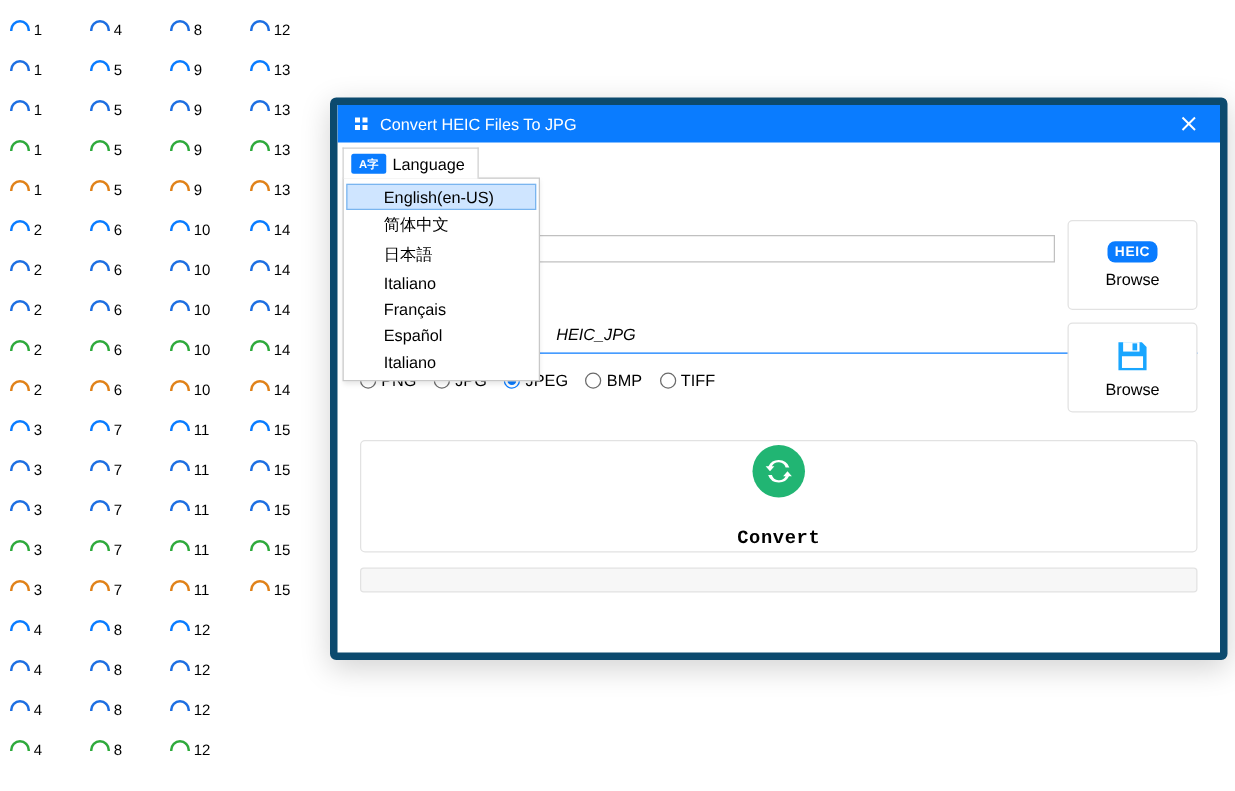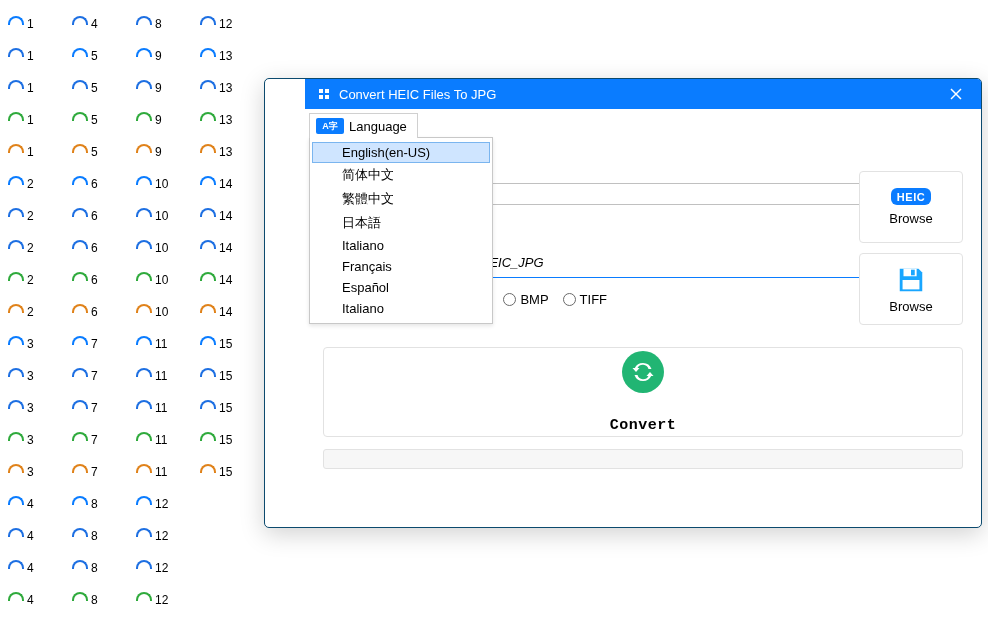--- a/index.html
+++ b/index.html
@@ -6,33 +6,33 @@
 body { background:#fff; width:988px; height:633px; position:relative; overflow:hidden; }
 
 .desktop { position:absolute; left:0; top:0; width:260px; height:633px; padding:8px 4px; }
 .file-grid { display:flex; flex-direction:column; flex-wrap:wrap; height:620px; align-content:flex-start; }
 .file-item { width:64px; height:32px; display:flex; align-items:center; gap:2px; font-size:12px; color:#000; padding-left:3px; }
 .ficon { width:18px; height:18px; display:flex; flex-direction:column; align-items:center; justify-content:flex-end; }
 .ficon .arc { width:16px; height:9px; border:2px solid currentColor; border-bottom:none; border-radius:9px 9px 0 0; }
 .ficon .bar { width:18px; height:8px; background:currentColor; font-size:5px; color:#fff; font-weight:bold; display:flex; align-items:center; justify-content:center; border-radius:1px; letter-spacing:0.2px; }
 .c-bmp { color:#0a7cff; } .c-jpg { color:#1d6fe2; } .c-png { color:#2faa3c; } .c-tif { color:#e0821a; }
 
-.dialog { position:absolute; left:264px; top:78px; width:718px; height:450px; background:#fff; border:1px solid #0c4a6e; border-radius:5px; box-shadow:0 6px 24px rgba(0,0,0,0.18); overflow:hidden;padding-left:40px; }
+.dialog { position:absolute; left:264px; top:78px; width:718px; height:450px; background:#fff; border:6px solid #0c4a6e; border-radius:5px; box-shadow:0 6px 24px rgba(0,0,0,0.18); overflow:hidden; }
 .titlebar { height:30px; background:#0a7cff; display:flex; align-items:center; padding:0 12px; color:#fff; font-size:13px; }
 .titlebar .appicon { width:14px; height:14px; margin-right:8px; display:flex; align-items:center; justify-content:center; }
 .titlebar .title { flex:1; }
 .titlebar .close { width:26px; text-align:center; cursor:pointer; }
 .titlebar .close svg { display:block; margin:0 auto; }
 
 .body { position:relative; padding:12px 18px 18px 18px; height:calc(100% - 30px); }
 
 .lang-tab { position:absolute; left:4px; top:4px; background:#fff; border:1px solid #d0d0d0; padding:4px 10px 4px 6px; font-size:13px; display:flex; align-items:center; gap:5px; border-bottom:none; z-index:30; }
 .lang-tab .az { width:28px; height:16px; background:#0a7cff; color:#fff; font-size:9px; font-weight:bold; display:flex; align-items:center; justify-content:center; border-radius:2px; }
 
-.lang-menu { position:absolute; left:4px; top:28px; width:184px; background:#fff; border:1px solid #c8c8c8; font-size:13px; padding:4px 2px; z-index:29; box-shadow:0 2px 4px rgba(0,0,0,0.1); }
+.lang-menu { position:absolute; left:4px; top:28px; width:158px; background:#fff; border:1px solid #c8c8c8; font-size:13px; padding:4px 2px; z-index:29; box-shadow:0 2px 4px rgba(0,0,0,0.1); }
 .lang-menu .item { padding:3px 4px 3px 30px; cursor:pointer; }
 .lang-menu .item.sel { background:#cfe5ff; outline:1px solid #7ab5ef; outline-offset:-1px; }
 
 .section { margin-top:56px; }
 .lbl-row { font-family:"Courier New",monospace; font-size:13px; margin-bottom:6px; letter-spacing:0; }
 .path-input { width:556px; height:22px; border:1px solid #c0c0c0; padding:1px 4px; font-family:"Courier New",monospace; font-size:13px; }
 .btn-box { position:absolute; right:18px; width:104px; height:72px; border:1px solid #e2e2e2; border-radius:4px; display:flex; flex-direction:column; align-items:center; justify-content:center; font-family:"Courier New",monospace; font-size:13px; cursor:pointer; background:#fff; }
 .btn-box.top { top:62px; }
 .btn-box.bot { top:144px; }
 .heic-badge { background:#0a7cff; color:#fff; font-size:11px; font-weight:bold; padding:3px 6px 2px 6px; border-radius:6px; margin-bottom:6px; letter-spacing:0.5px; }
@@ -582,21 +582,20 @@
   </div>
 
   <div class="body">
     <div class="lang-tab">
       <span class="az">A字</span>
       <span>Language</span>
     </div>
     <div class="lang-menu" id="lang-menu">
         <div class="item sel">English(en-US)</div>
         <div class="item">简体中文</div>
-        <div class="item">繁體中文</div>
         <div class="item">日本語</div>
         <div class="item">Italiano</div>
         <div class="item">Français</div>
         <div class="item">Español</div>
         <div class="item">Italiano</div>
       </div>
 
     <div class="section">
       <input class="path-input" style="margin-left: 0px; margin-top: 6px;" value="">
     </div>

